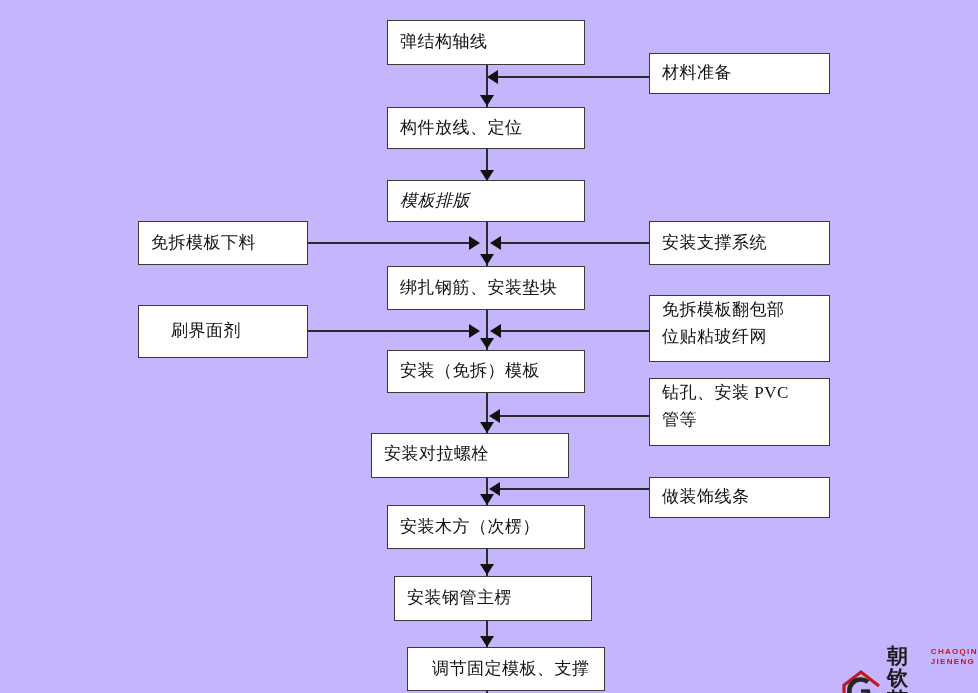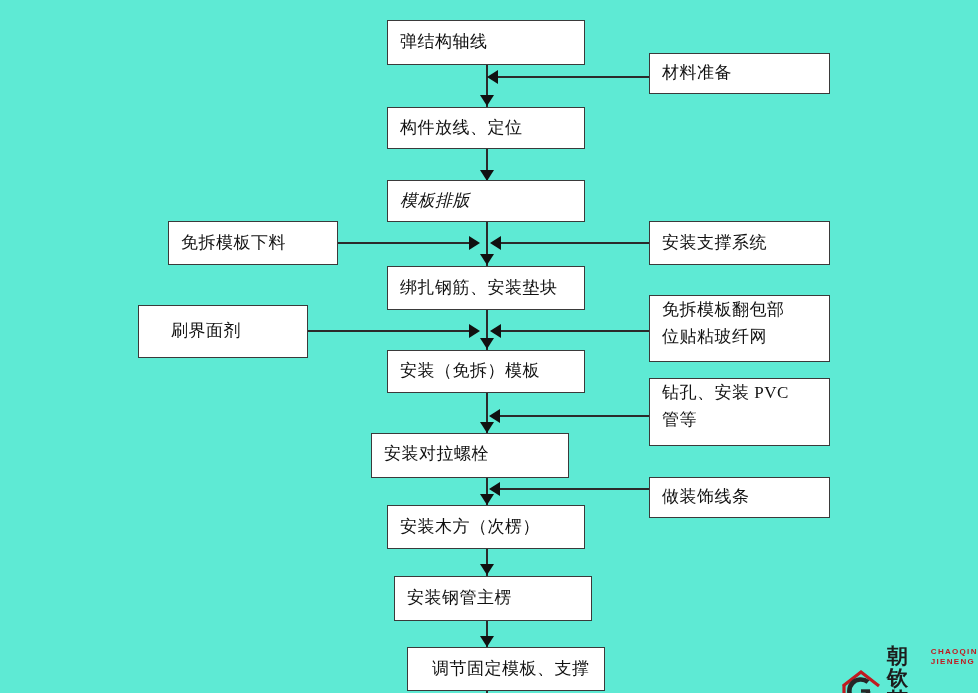--- a/index.html
+++ b/index.html
@@ -7,21 +7,21 @@
     padding: 0;
     background: #ffffff;
   }
   body {
     font-family: "Liberation Serif", "DejaVu Serif", serif;
   }
   #canvas {
     position: relative;
     width: 978px;
     height: 693px;
-    background: #5eead4;
+    background: #c4b5fd;
     overflow: hidden;
   }
   .node {
     position: absolute;
     box-sizing: border-box;
     border: 1.5px solid #3a3a3a;
     background: #ffffff;
     display: flex;
     align-items: center;
     justify-content: flex-start;
@@ -188,21 +188,21 @@
   </div>
 
   <div class="node" style="left:387px; top:576px; width:198px; height:45px;margin-left:7px;">
     <span class="txt">安装钢管主楞</span>
   </div>
 
   <div class="node" style="left:407px; top:647px; width:198px; height:44px;padding-left:24px;">
     <span class="txt">调节固定模板、支撑</span>
   </div>
 
-  <div class="node" style="left:138px; top:221px; width:170px; height:44px;margin-left:30px;">
+  <div class="node" style="left:138px; top:221px; width:170px; height:44px;">
     <span class="txt">免拆模板下料</span>
   </div>
 
   <div class="node" style="left:138px; top:305px; width:170px; height:53px;padding-left:32px;">
     <span class="txt">刷界面剂</span>
   </div>
 
   <div class="node" style="left:649px; top:53px; width:181px; height:41px;">
     <span class="txt">材料准备</span>
   </div>

